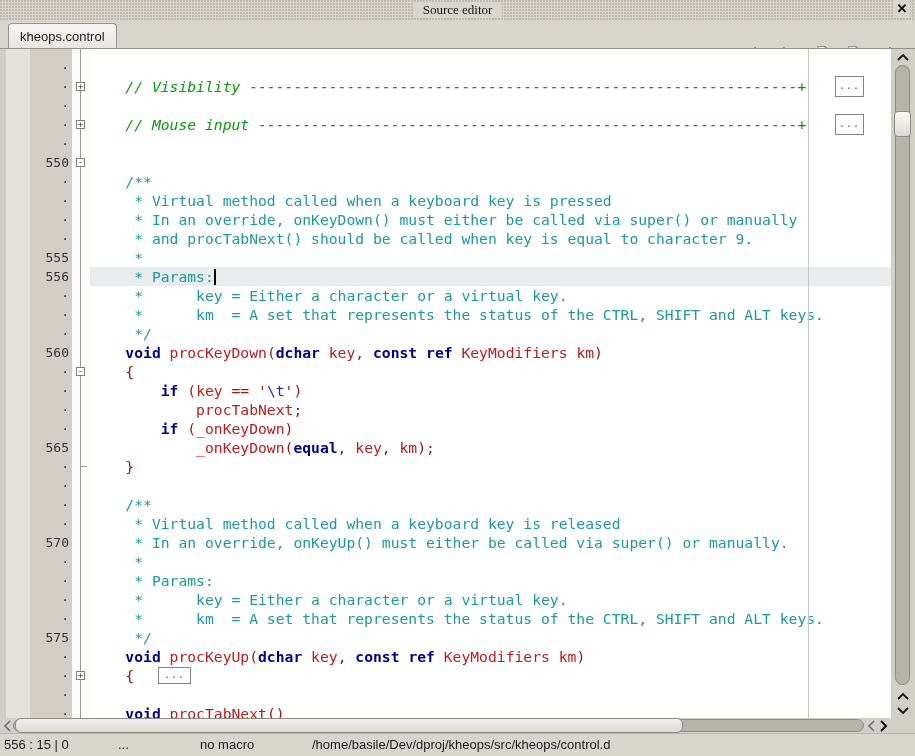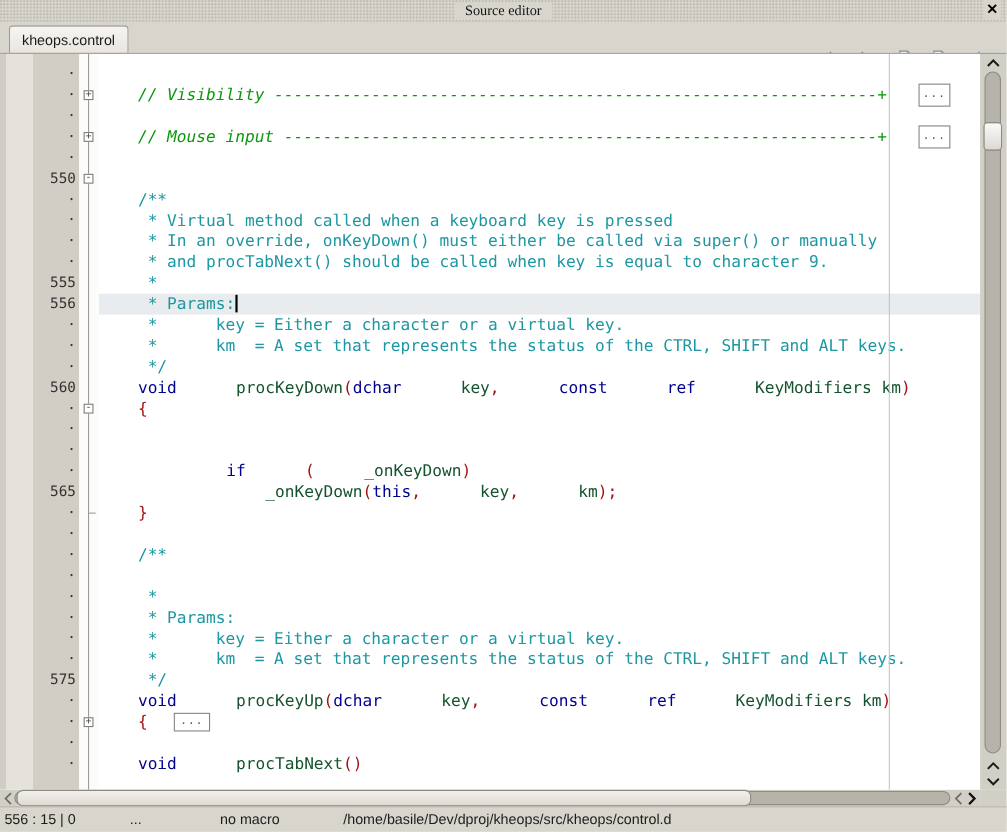--- a/index.html
+++ b/index.html
@@ -54,23 +54,23 @@
     font-family:"DejaVu Sans Mono",monospace;font-size:13px;line-height:19px;color:#333;
   }
   .gfold{width:18px;position:relative;}
   .codetext{
     flex:1;font-family:"DejaVu Sans Mono",monospace;font-size:14.7px;line-height:19px;
     white-space:pre;color:#141414;
   }
   .row.current .codetext{background:#e8ecee;}
   .tk-c{color:#0a990a;font-style:italic;}
   .tk-d{color:#1d97a1;}
-  .tk-k{color:#00008f;font-weight:normal;text-align:center;}
+  .tk-k{color:#00008f;font-weight:bold;text-align:center;}
   .tk-p{color:#a01313;}
-  .tk-t{color:#14532d;margin-left:45px;}
+  .tk-t{color:#b91c1c;}
   .tk-e{color:#2323c8;}
   .caret{display:inline-block;width:0;height:16px;border-left:2px solid #000;vertical-align:-3px;}
   .foldbox{
     position:absolute;left:4px;top:5px;width:9px;height:9px;box-sizing:border-box;
     background:#fff;border:1px solid #7e7e7e;color:#444;
     font-family:"DejaVu Sans Mono",monospace;font-size:9px;line-height:7px;text-align:center;overflow:hidden;
   }
   .foldtick{position:absolute;left:9px;top:9px;width:6px;height:1px;background:#9b9b98;}
   .fellip{
     position:absolute;box-sizing:border-box;background:#fff;border:1px solid #858585;
@@ -249,34 +249,36 @@
         <div class="row">
           <span class="gnum">·</span>
           <span class="gfold">
             <span class="foldbox">-</span>
           </span>
           <span class="codetext"><span class="tk-p">    {</span></span>
         </div>
         <div class="row">
           <span class="gnum">·</span>
           <span class="gfold"></span>
-        </div>
-        <div class="row">
-          <span class="gnum">·</span>
-          <span class="gfold"></span>
+          <span class="codetext"><span class="tk-t">        </span><span class="tk-k">if</span><span class="tk-t"> </span><span class="tk-p">(</span><span class="tk-t">key </span><span class="tk-p">==</span><span class="tk-t"> </span><span class="tk-p">'</span><span class="tk-e">\t</span><span class="tk-p">')</span></span>
+        </div>
+        <div class="row">
+          <span class="gnum">·</span>
+          <span class="gfold"></span>
+          <span class="codetext"><span class="tk-t">            procTabNext</span><span class="tk-p">;</span></span>
         </div>
         <div class="row">
           <span class="gnum">·</span>
           <span class="gfold"></span>
           <span class="codetext"><span class="tk-t">        </span><span class="tk-k">if</span><span class="tk-t"> </span><span class="tk-p">(</span><span class="tk-t">_onKeyDown</span><span class="tk-p">)</span></span>
         </div>
         <div class="row">
           <span class="gnum">565</span>
           <span class="gfold"></span>
-          <span class="codetext"><span class="tk-t">            _onKeyDown</span><span class="tk-p">(</span><span class="tk-k">this</span><span class="tk-p">,</span><span class="tk-t"> key</span><span class="tk-p">,</span><span class="tk-t"> km</span><span class="tk-p">);</span></span>
+          <span class="codetext"><span class="tk-t">            _onKeyDown</span><span class="tk-p">(</span><span class="tk-k">equal</span><span class="tk-p">,</span><span class="tk-t"> key</span><span class="tk-p">,</span><span class="tk-t"> km</span><span class="tk-p">);</span></span>
         </div>
         <div class="row">
           <span class="gnum">·</span>
           <span class="gfold">
             <span class="foldtick"></span>
           </span>
           <span class="codetext"><span class="tk-p">    }</span></span>
         </div>
         <div class="row">
           <span class="gnum">·</span>
@@ -284,20 +286,26 @@
           <span class="codetext"></span>
         </div>
         <div class="row">
           <span class="gnum">·</span>
           <span class="gfold"></span>
           <span class="codetext"><span class="tk-d">    /**</span></span>
         </div>
         <div class="row">
           <span class="gnum">·</span>
           <span class="gfold"></span>
+          <span class="codetext"><span class="tk-d">     * Virtual method called when a keyboard key is released</span></span>
+        </div>
+        <div class="row">
+          <span class="gnum">570</span>
+          <span class="gfold"></span>
+          <span class="codetext"><span class="tk-d">     * In an override, onKeyUp() must either be called via super() or manually.</span></span>
         </div>
         <div class="row">
           <span class="gnum">·</span>
           <span class="gfold"></span>
           <span class="codetext"><span class="tk-d">     *</span></span>
         </div>
         <div class="row">
           <span class="gnum">·</span>
           <span class="gfold"></span>
           <span class="codetext"><span class="tk-d">     * Params:</span></span>

